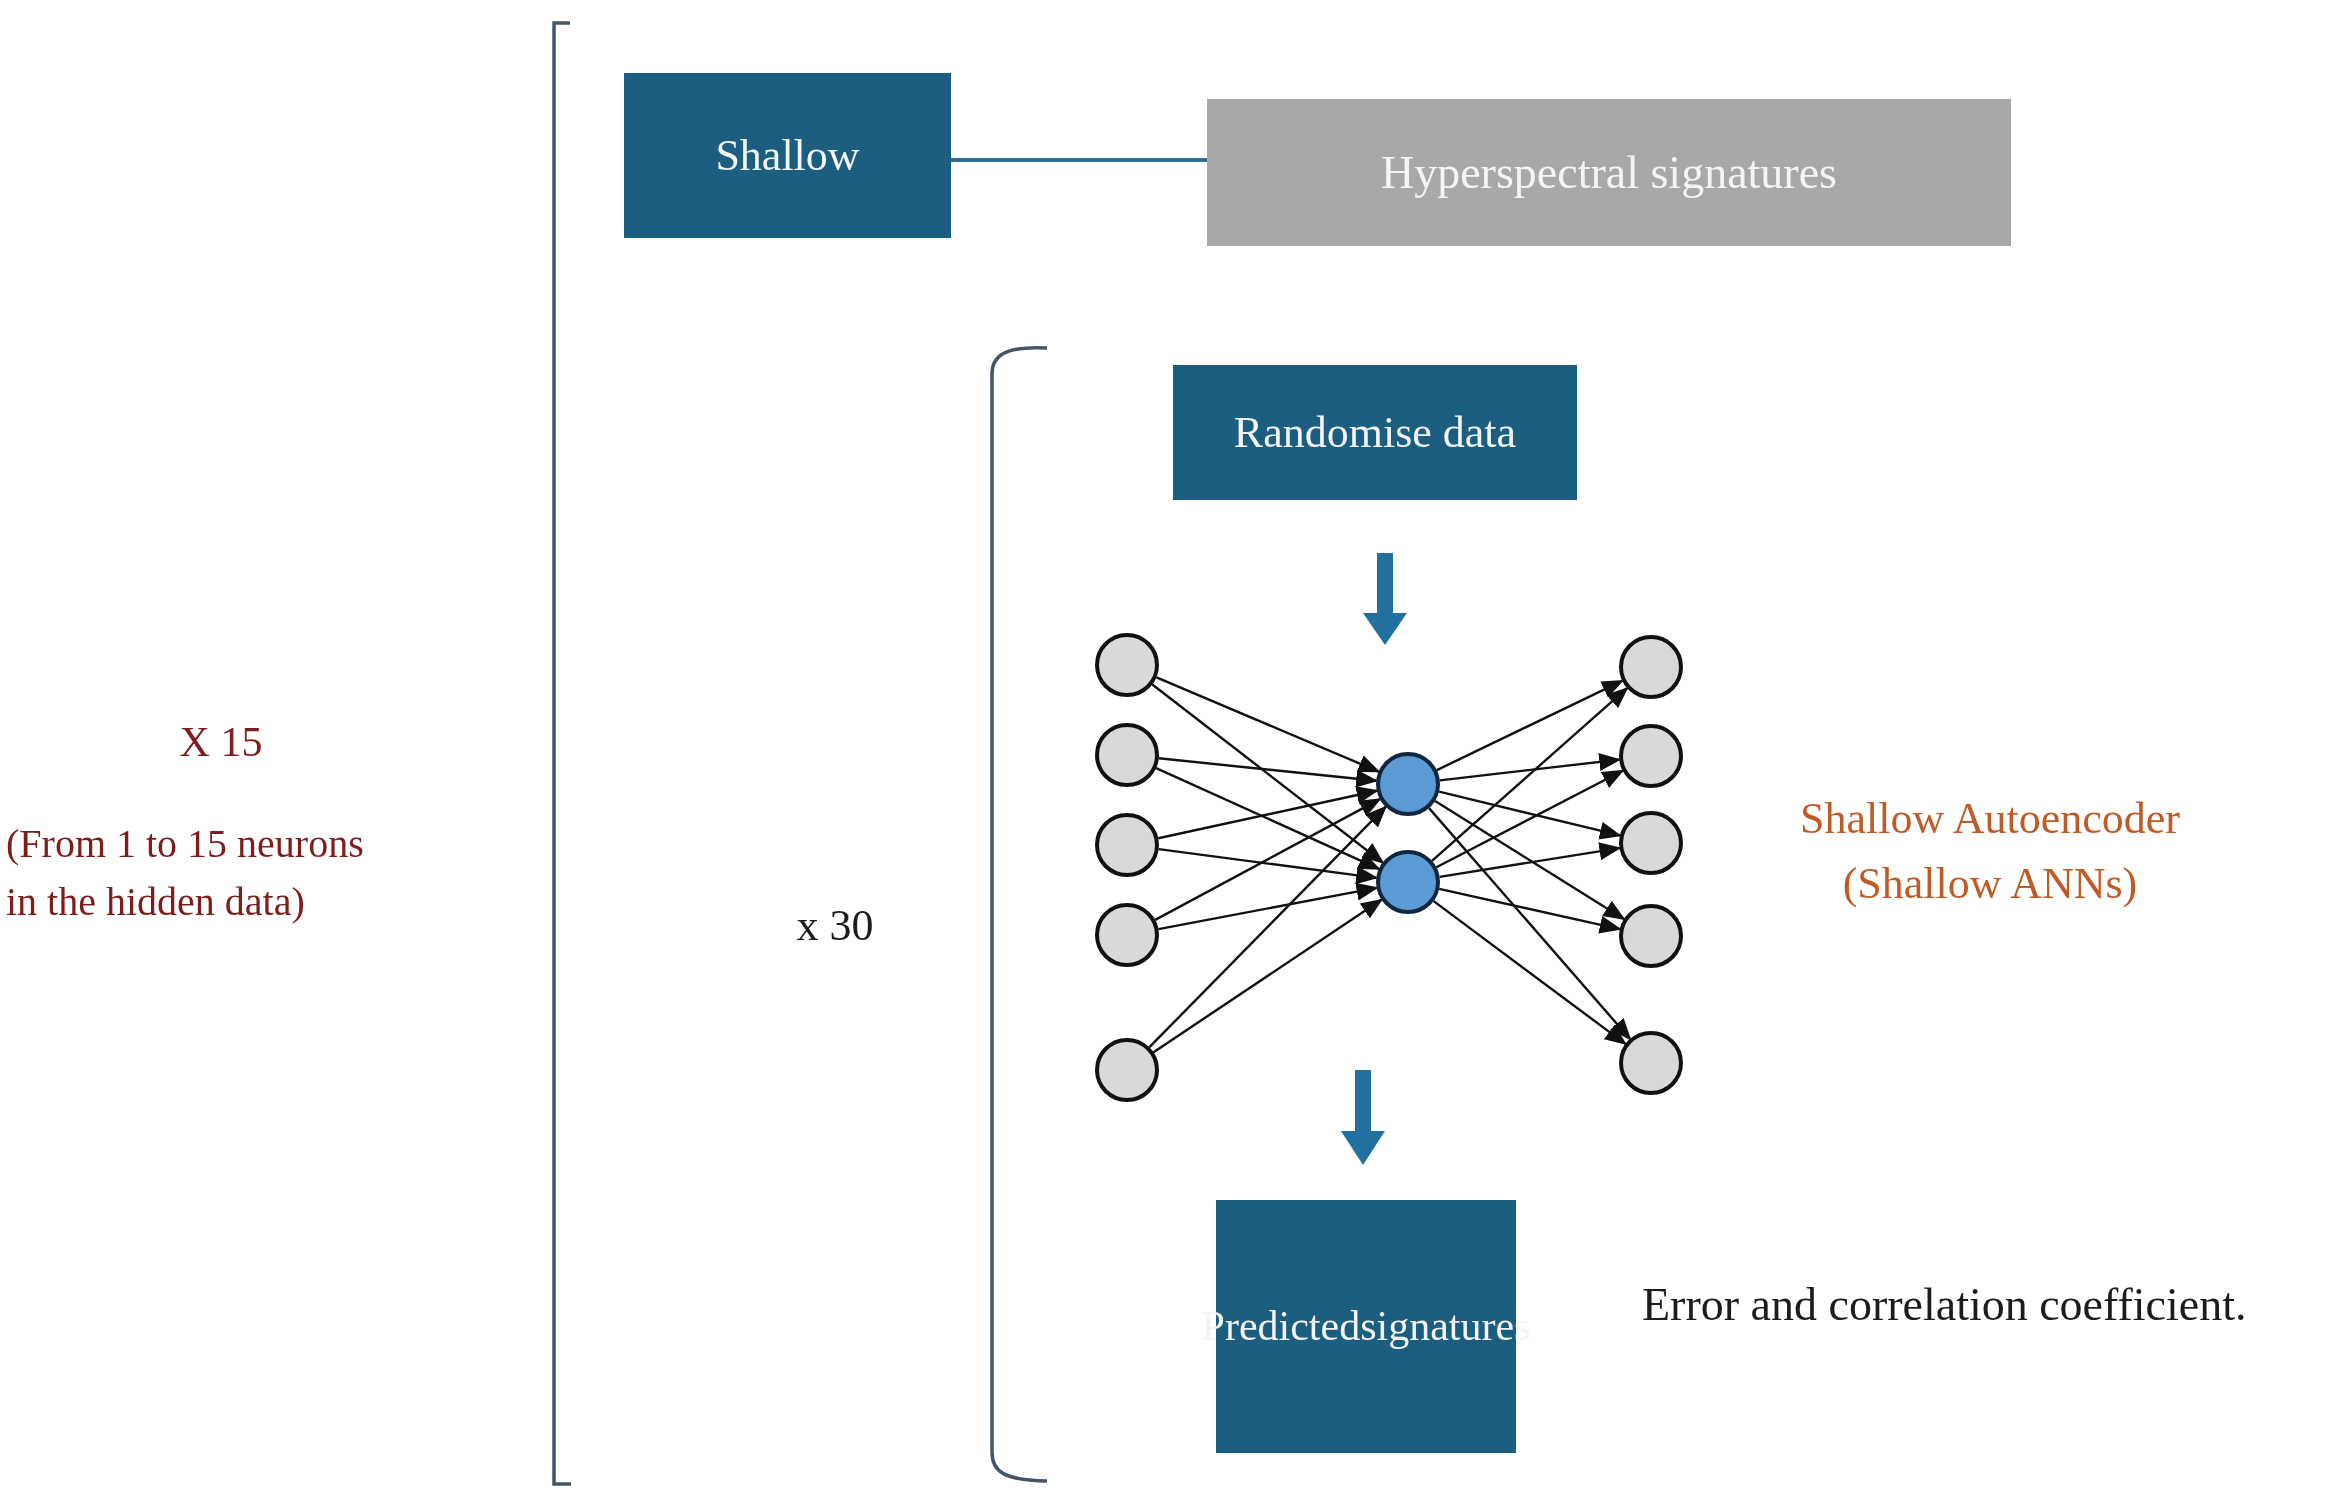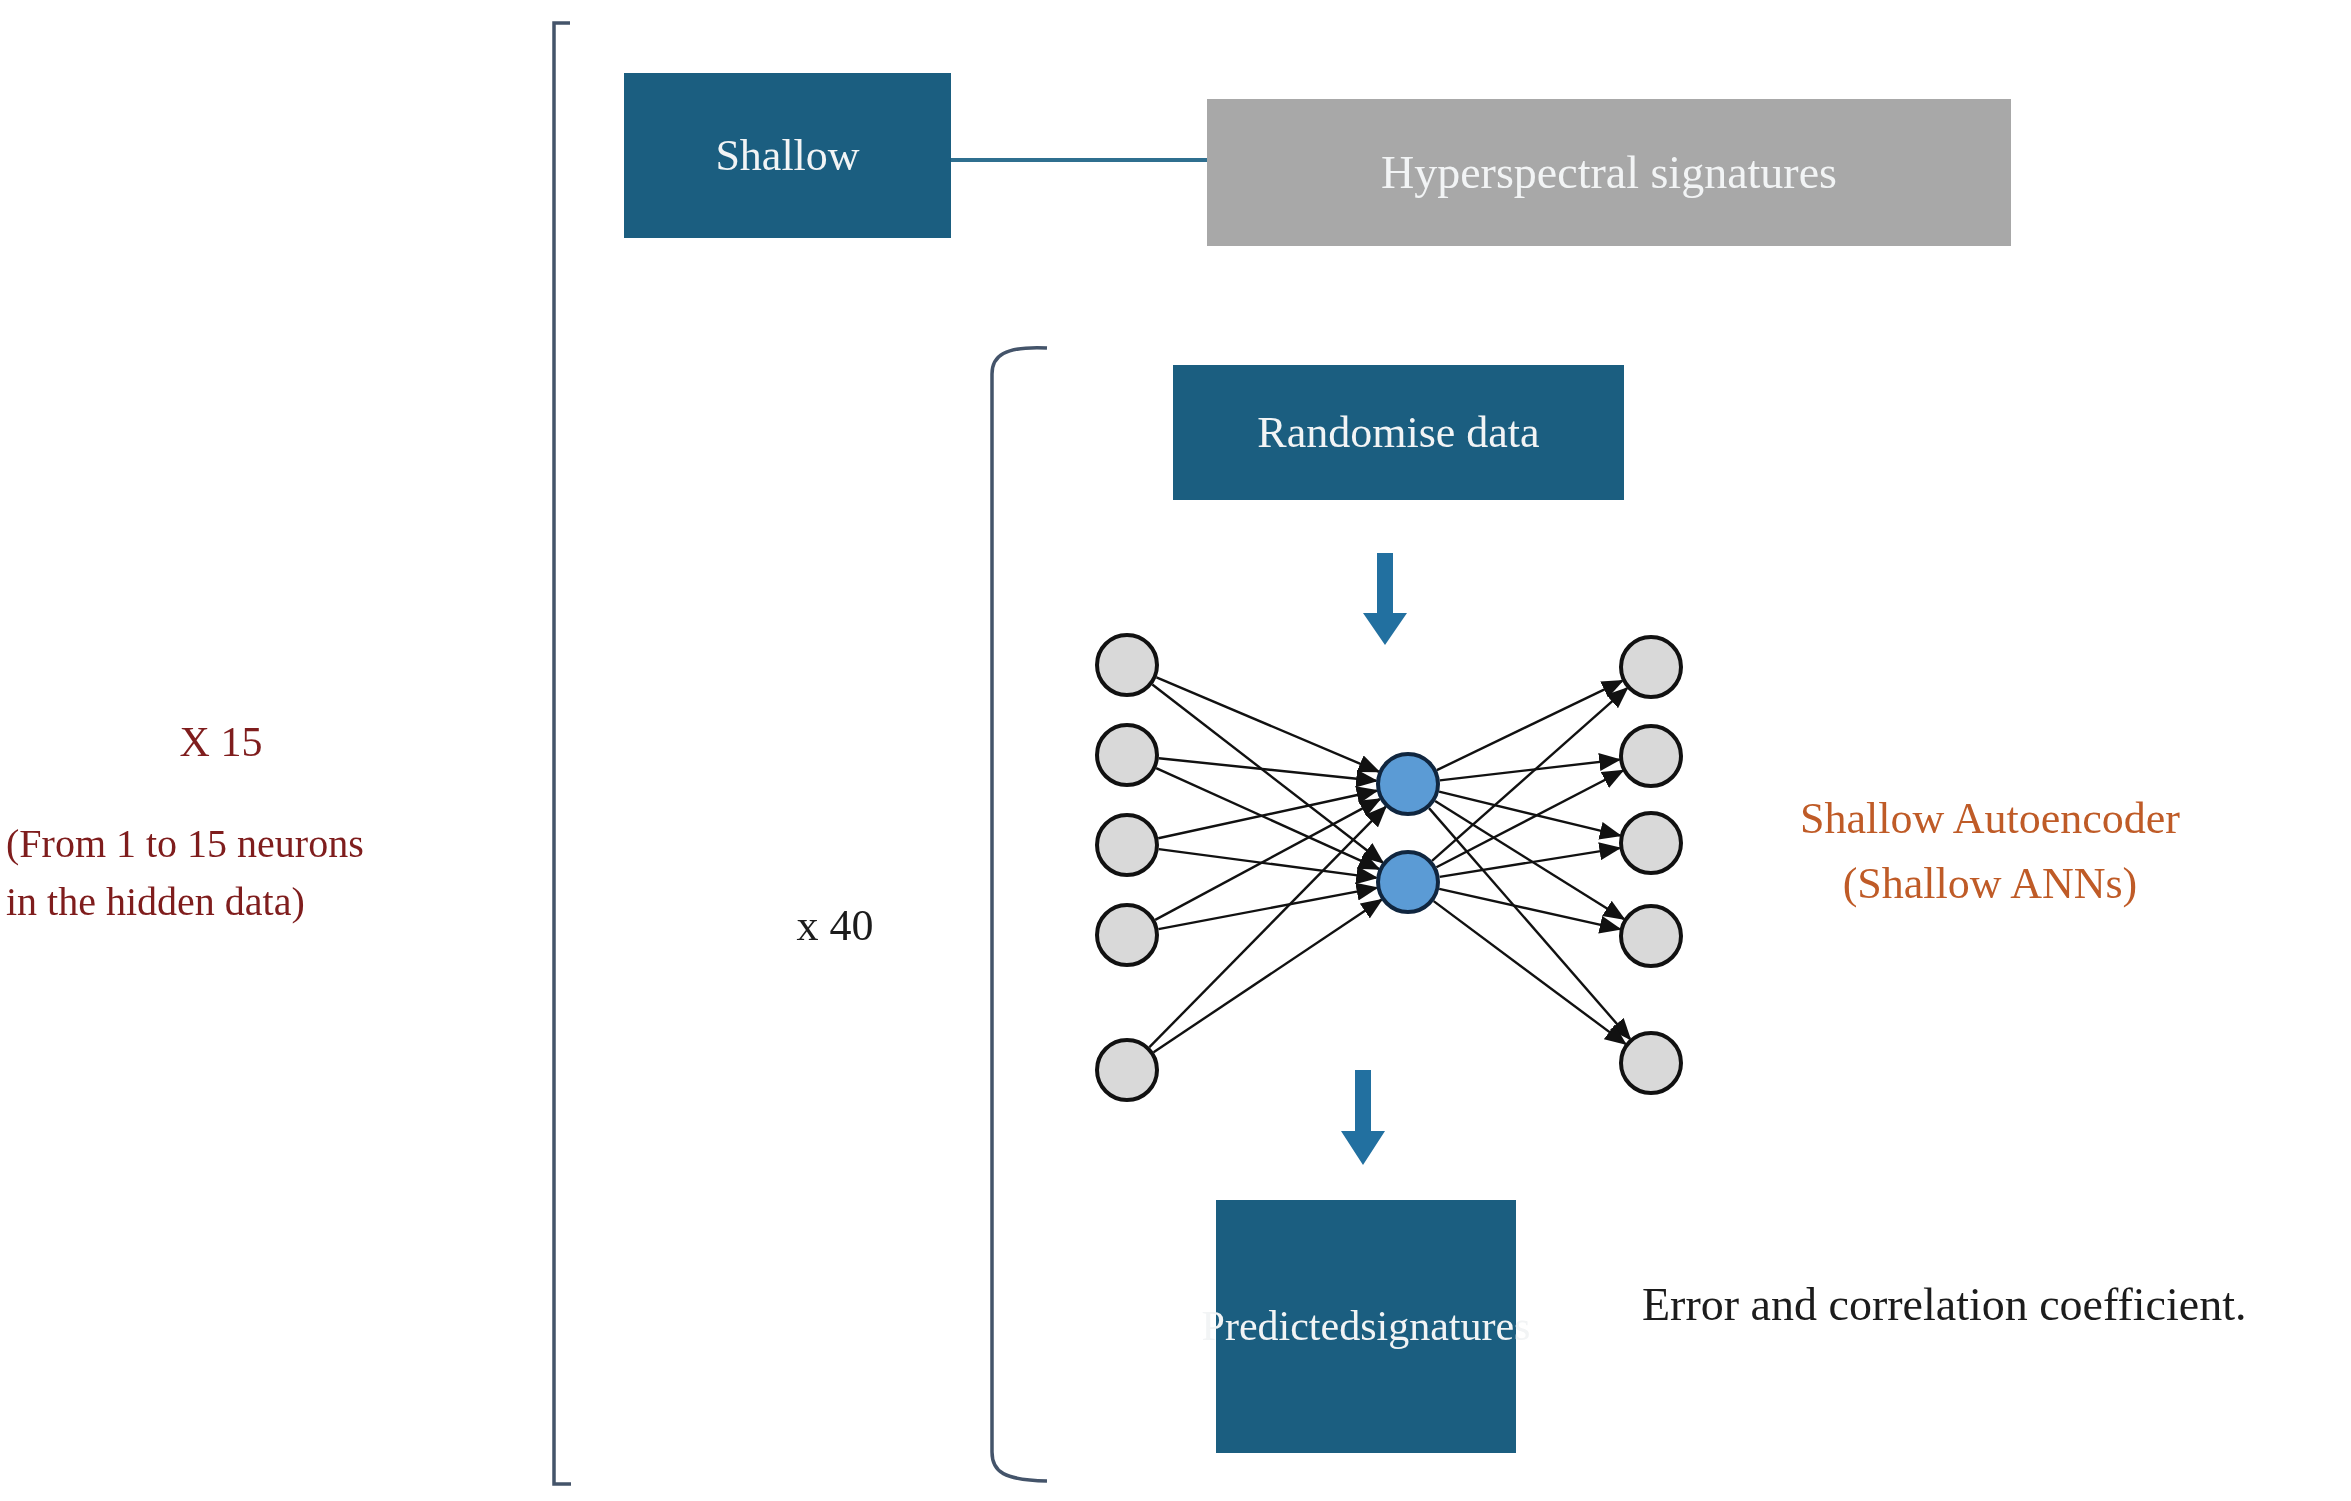--- a/index.html
+++ b/index.html
@@ -14,21 +14,21 @@
   .box{
     position:absolute;
     display:flex;align-items:center;justify-content:center;
     text-align:center;
     color:#f2f4f5;
   }
   .box.teal{background:#1b5e80;}
   .box.gray{background:#a8a8a8;}
   #dataset-box{left:624px;top:73px;width:327px;height:165px;font-size:44px;}
   #hyperspectral-box{left:1207px;top:99px;width:804px;height:147px;font-size:46px;}
-  #randomise-box{left:1173px;top:365px;width:451px;height:135px;font-size:44px;}
+  #randomise-box{left:1173px;top:365px;width:404px;height:135px;font-size:44px;}
   #predicted-box{left:1216px;top:1200px;width:300px;height:253px;font-size:42px;line-height:1.35;flex-direction:row;}
   #outer-repeat{
     position:absolute;left:6px;top:712px;width:430px;
     color:#7f1d1d;font-size:40px;line-height:1.45;
   }
   #outer-repeat .rep-count{display:block;text-align:center;font-size:42px;margin-bottom:42px;}
   #outer-repeat .rep-note{display:block;text-align:left;}
   #inner-repeat{
     position:absolute;left:760px;top:900px;width:150px;
     text-align:center;color:#1c1c1c;font-size:44px;
@@ -119,21 +119,21 @@
     <span>signatures</span>
   </div>
 
   <div id="outer-repeat">
     <span class="rep-count">X 15</span>
     <span class="rep-note">(From 1 to 15 neurons</span>
     <span class="rep-note">in the hidden data)</span>
   </div>
 
   <div id="inner-repeat">
-    <span>x 40</span>
+    <span>x 30</span>
   </div>
 
   <div id="autoencoder-caption">
     <span>Shallow Autoencoder</span>
     <span>(Shallow ANNs)</span>
   </div>
 
   <div id="error-caption">
     <span>Error and correlation coefficient.</span>
   </div>

